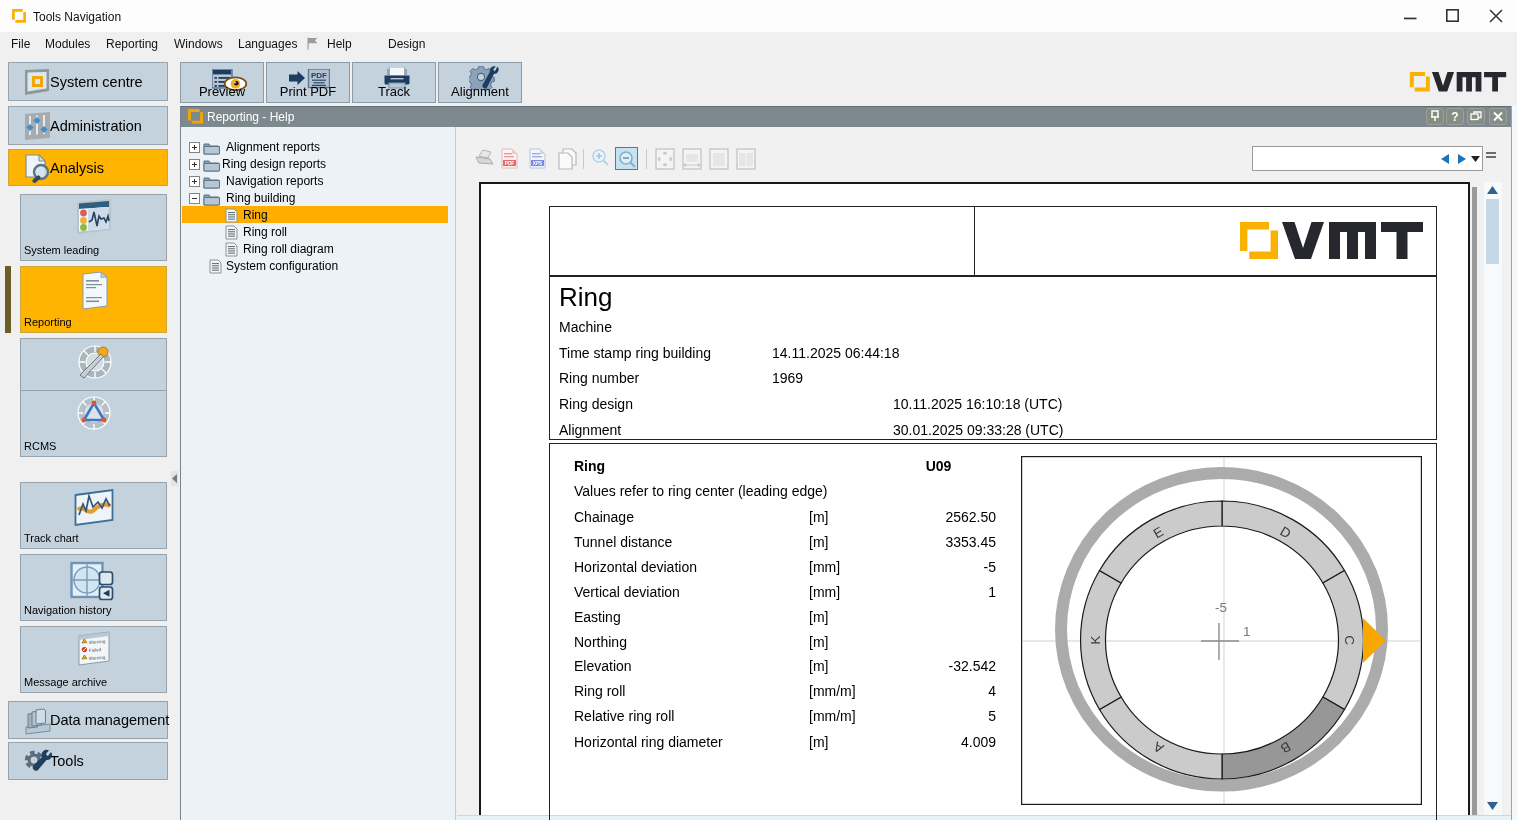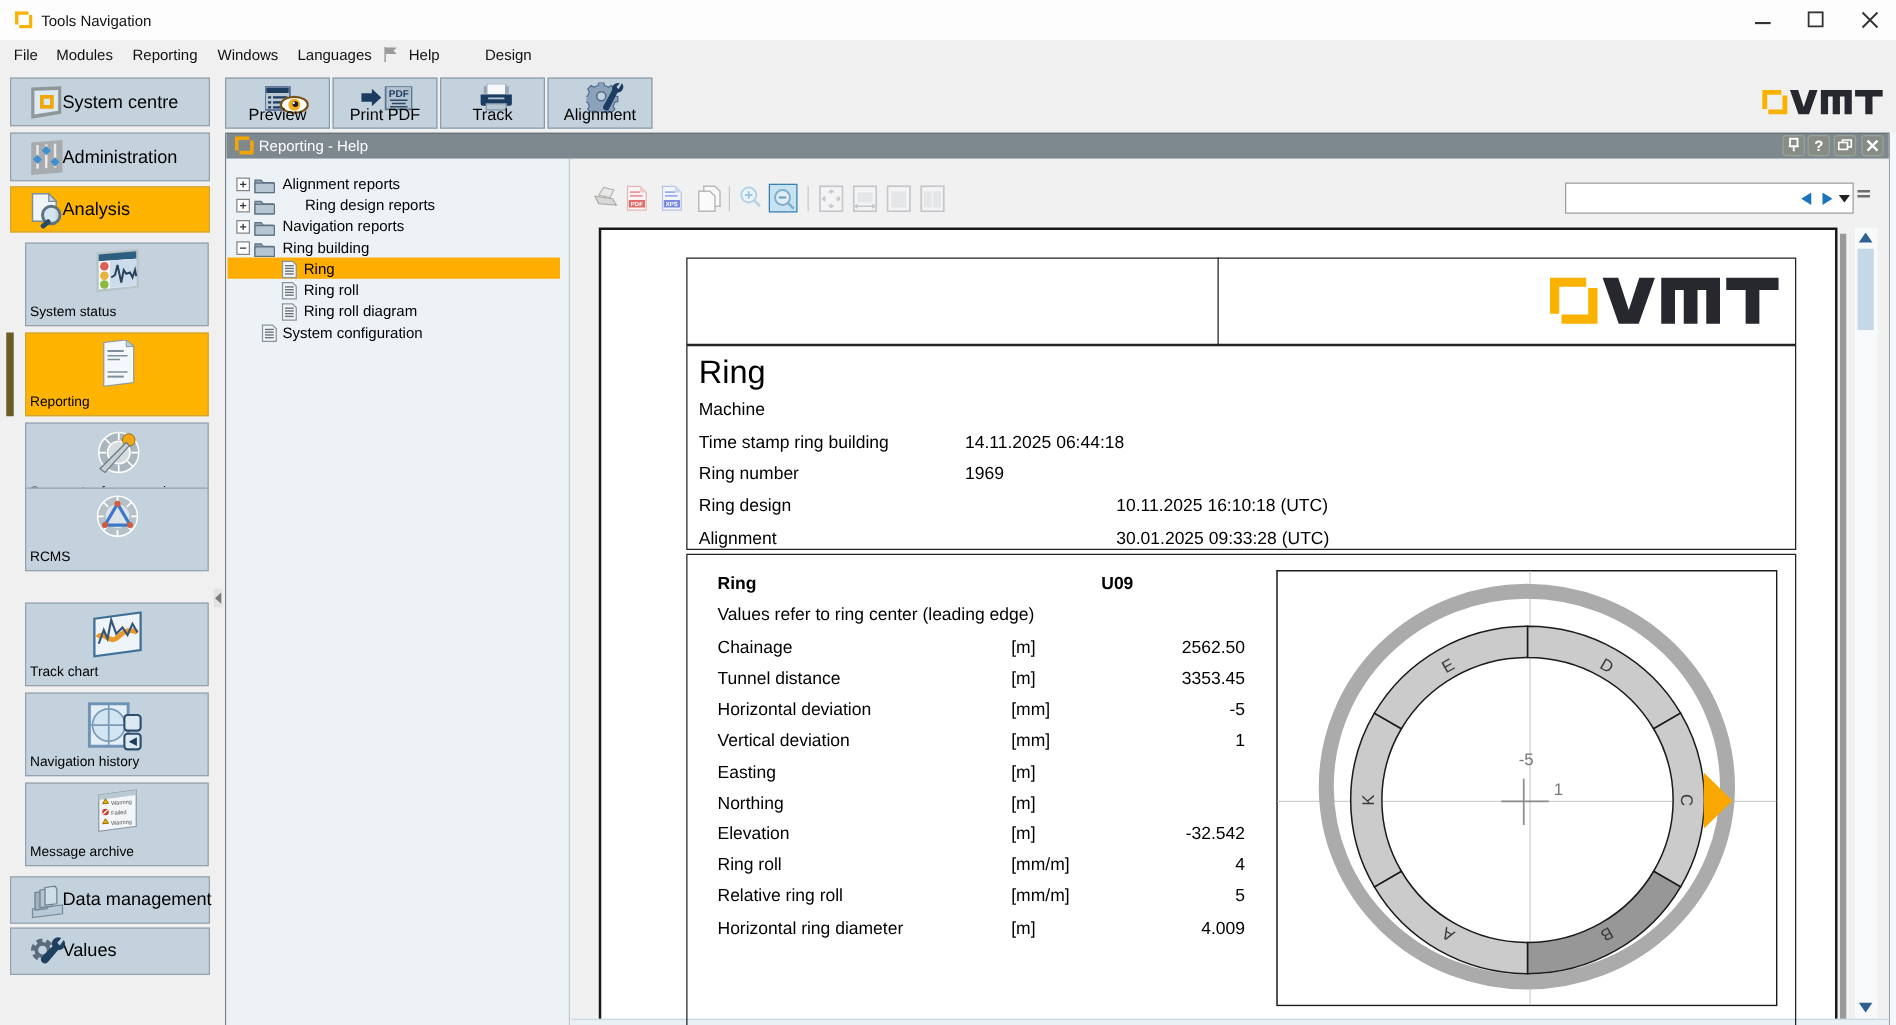--- a/index.html
+++ b/index.html
@@ -149,21 +149,21 @@
 <div class="abs sbtn orange" style="top:149px;height:37px">
     <div class="lbl">Analysis</div>
  <svg class="abs" style="left:15px;top:4px" width="30" height="30" viewBox="0 0 30 30">
   <path d="M2,1 h13 l6,6 v16 h-19 z" fill="#eef4f8" stroke="#7d8d99" stroke-width="1.2"></path>
   <path d="M15,1 l6,6 h-6 z" fill="#c9d8e2" stroke="#7d8d99" stroke-width="1"></path>
   <circle cx="17" cy="18" r="7" fill="#cfe2ee" fill-opacity="0.85" stroke="#5d7382" stroke-width="2.4"></circle>
   <rect x="9" y="23.2" width="9" height="4" rx="1.5" transform="rotate(140 13 25)" fill="#2c4a63"></rect>
  </svg>
 </div>
 <div class="abs tile" style="top:194px">
-    <div class="lbl">System status</div>
+    <div class="lbl">System leading</div>
  <svg class="ticon" width="38" height="38" viewBox="0 0 38 38">
   <path d="M2,4 L36,1 L36,32 L2,36 Z" fill="#b9c4c9"></path>
       <path d="M4,5.5 L34,3 L34,9 L4,11 Z" fill="#2e5f80"></path>
   <path d="M4,11 L34,9 L34,30.5 L4,33.5 Z" fill="#f2f7fa"></path>
       <path d="M13,10.4 L34,9 L34,30.5 L13,32.3 Z" fill="#ccdcec"></path>
   <circle cx="8.5" cy="15" r="3.4" fill="#d95f57"></circle>
       <circle cx="8.5" cy="22.5" r="3.4" fill="#e8b23c"></circle>
       <circle cx="8.5" cy="29.5" r="3.4" fill="#8cba3f"></circle>
   <path d="M14,24 l3,-2 2,-8 3,14 2,-10 2,3 3,-1 2,4 2,-6 1,5" fill="none" stroke="#27425c" stroke-width="1.6"></path>
  </svg>
@@ -251,21 +251,21 @@
  <svg class="abs" style="left:13px;top:3px" width="32" height="32" viewBox="0 0 32 32">
   <path d="M4,22 L28,19 L28,26 L4,29 Z" fill="#b7c9d6" stroke="#7a8b98" stroke-width="1"></path>
   <g stroke="#6d7e8b" stroke-width="1">
         <path d="M6,9 l8,-1 1.5,2 -0,12 -9.5,1 z" fill="#9fb1be"></path>
         <path d="M10,7 l8,-1 1.5,2 0,12 -9.5,1 z" fill="#b5c6d2"></path>
         <path d="M14,5 l8,-1 1.5,2 0,12 -9.5,1 z" fill="#cfdde7"></path>
       </g>
  </svg>
 </div>
 <div class="abs sbtn" style="top:742px;height:38px">
-    <div class="lbl">Values</div>
+    <div class="lbl">Tools</div>
  <svg class="abs" style="left:12px;top:3px" width="34" height="32" viewBox="0 0 34 32">
   <circle cx="13" cy="14" r="6.5" fill="none" stroke="#5b6d7c" stroke-width="5.4" stroke-dasharray="4 2.6"></circle>
   <circle cx="13" cy="14" r="5" fill="none" stroke="#5b6d7c" stroke-width="3"></circle>
   <path d="M30,6 a5,5 0 0 1 -4.5,8 L17,24 a3.2,3.2 0 0 1 -4.5,-4.5 L21,11 a5,5 0 0 1 7,-6.5 l-3.2,3.6 2,2.2 z" fill="#1e3f5f"></path>
  </svg>
 </div>
 
 <div class="abs" style="left:171px;top:471px;width:7px;height:15px;background:#e3e3e3"></div>
 <svg class="abs" style="left:172px;top:474px" width="6" height="9" viewBox="0 0 6 9">
     <path d="M5,0 L5,9 L0,4.5 Z" fill="#7a7a7a"></path>
@@ -287,21 +287,21 @@
         <rect x="3" y="5" width="7" height="5.5" fill="none" stroke="#fff" stroke-width="1.3"></rect>
         <path d="M6,5 v-2 h7 v5.5 h-3" fill="none" stroke="#fff" stroke-width="1.3"></path>
       </svg></div>
  <div class="abs pbtn" style="left:1308px"><svg width="16" height="15" viewBox="0 0 16 15">
         <path d="M4,3.5 L12,11.5 M12,3.5 L4,11.5" stroke="#fff" stroke-width="1.8"></path>
       </svg></div>
 
  <div class="abs" id="tree">
   <div class="trow" style="top:79px;left:1px;width:266px;background:#ffae00"></div>
   <div class="trow" style="top:13px;left:45px">Alignment reports</div>
-  <div class="trow" style="top:30px;left:63px">Ring design reports</div>
+  <div class="trow" style="top:30px;left:41px">Ring design reports</div>
   <div class="trow" style="top:47px;left:45px">Navigation reports</div>
   <div class="trow" style="top:64px;left:45px">Ring building</div>
   <div class="trow" style="top:81px;left:62px">Ring</div>
   <div class="trow" style="top:98px;left:62px">Ring roll</div>
   <div class="trow" style="top:115px;left:62px">Ring roll diagram</div>
   <div class="trow" style="top:132px;left:45px">System configuration</div>
  </div>
 
  <div class="abs" id="viewer">
   <div class="abs" id="searchbox"></div>
@@ -481,21 +481,21 @@
 <div class="rp" style="left:78px;top:161px">Time stamp ring building</div>
 <div class="rp" style="left:291px;top:161px">14.11.2025 06:44:18</div>
 <div class="rp" style="left:78px;top:186px">Ring number</div>
 <div class="rp" style="left:291px;top:186px">1969</div>
 <div class="rp" style="left:78px;top:212px">Ring design</div>
 <div class="rp" style="left:412px;top:212px">10.11.2025 16:10:18 (UTC)</div>
 <div class="rp" style="left:78px;top:238px">Alignment</div>
 <div class="rp" style="left:412px;top:238px">30.01.2025 09:33:28 (UTC)</div>
 <div class="rbox" style="left:68px;top:259px;width:888px;height:380px"></div>
 <div class="rp" style="left:93px;top:274px;font-weight:bold">Ring</div>
-<div class="rp" style="left:400px;top:274px;width:115px;text-align:left;font-weight:bold">U09</div>
+<div class="rp" style="left:400px;top:274px;width:115px;text-align:center;font-weight:bold">U09</div>
 <div class="rp" style="left:93px;top:299px">Values refer to ring center (leading edge)</div>
 <div class="rp" style="left:93px;top:325px">Chainage</div>
 <div class="rp" style="left:328px;top:325px">[m]</div>
 <div class="rp" style="left:400px;top:325px;width:115px;text-align:right">2562.50</div>
 <div class="rp" style="left:93px;top:350px">Tunnel distance</div>
 <div class="rp" style="left:328px;top:350px">[m]</div>
 <div class="rp" style="left:400px;top:350px;width:115px;text-align:right">3353.45</div>
 <div class="rp" style="left:93px;top:375px">Horizontal deviation</div>
 <div class="rp" style="left:328px;top:375px">[mm]</div>
 <div class="rp" style="left:400px;top:375px;width:115px;text-align:right">-5</div>

